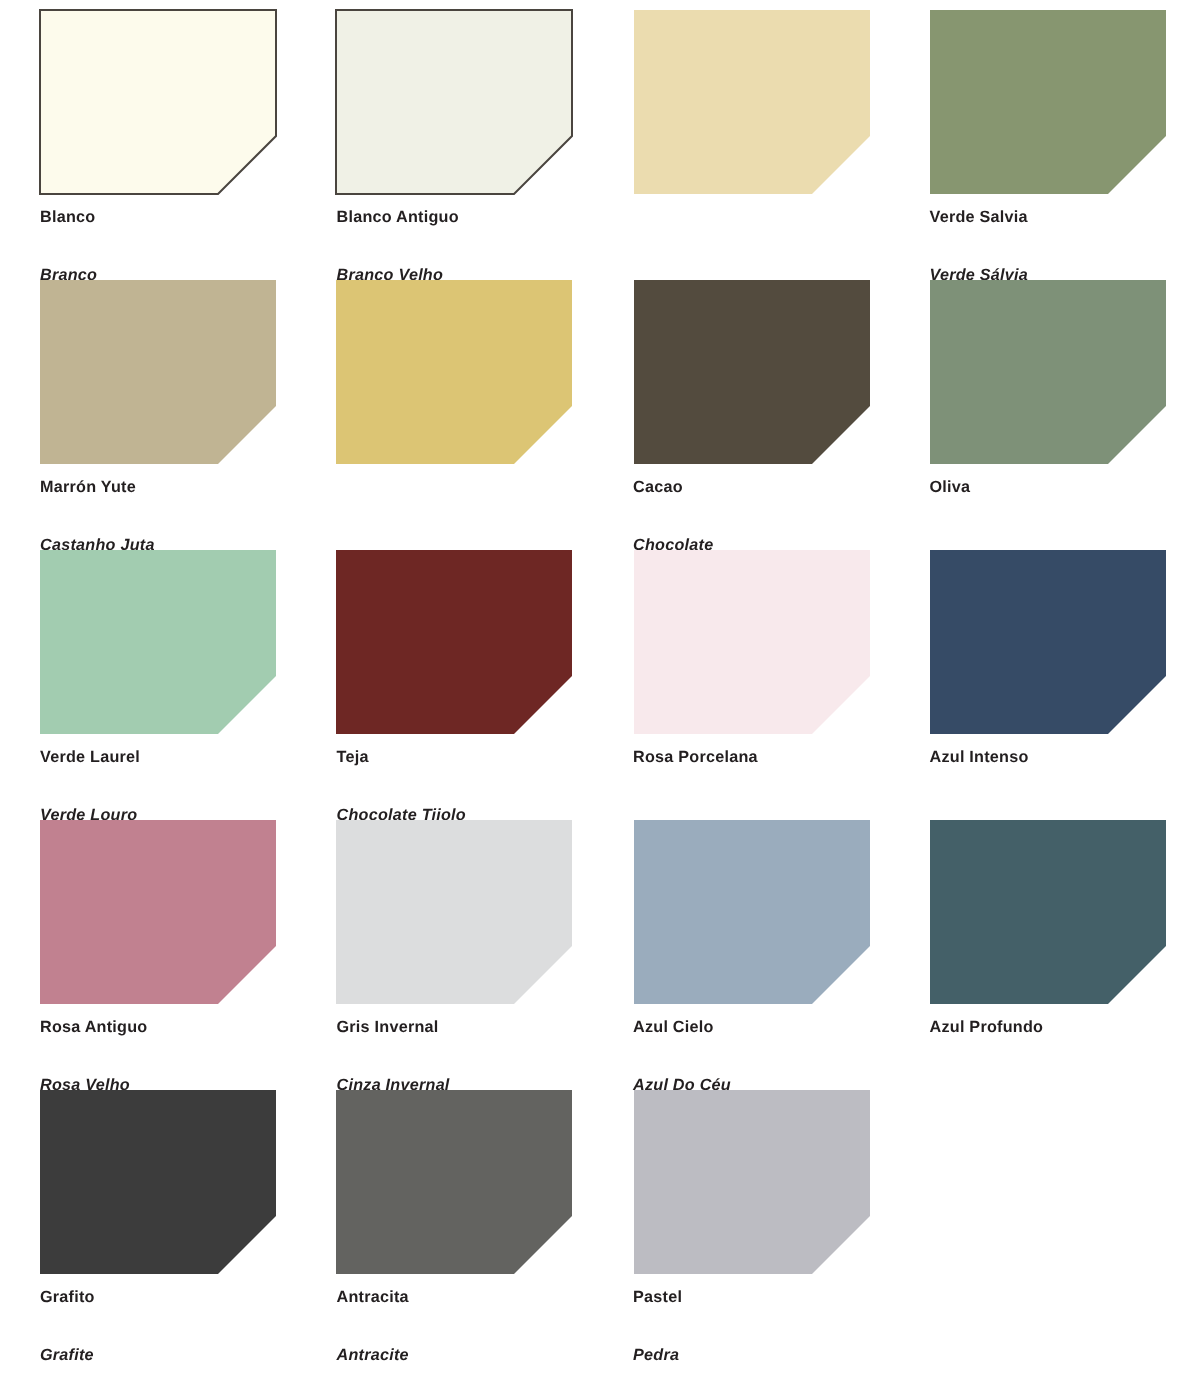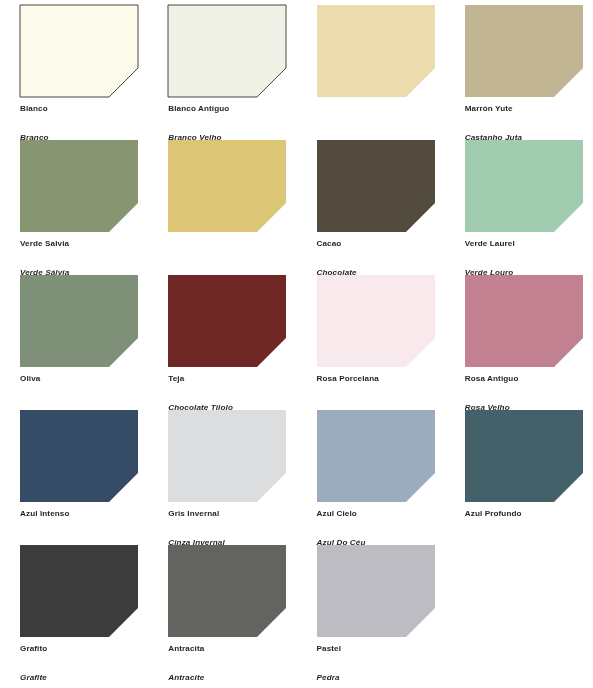--- a/index.html
+++ b/index.html
@@ -102,81 +102,81 @@
       <div class="swatch-cell">
         <div class="swatch-chip">
           <svg viewBox="0 0 118 92" width="118" height="92">
             <polygon points="0,0 118,0 118,63 89,92 0,92" fill="#EBDCAF" stroke="none"></polygon>
           </svg>
         </div>
       </div>
       <div class="swatch-cell">
         <div class="swatch-chip">
           <svg viewBox="0 0 118 92" width="118" height="92">
+            <polygon points="0,0 118,0 118,63 89,92 0,92" fill="#879670" stroke="none"></polygon>
+          </svg>
+        </div>
+        <div class="swatch-labels">
+          <span class="label-es">Verde Salvia</span>
+          <span class="label-pt">Verde Sálvia</span>
+        </div>
+      </div>
+      <div class="swatch-cell">
+        <div class="swatch-chip">
+          <svg viewBox="0 0 118 92" width="118" height="92">
             <polygon points="0,0 118,0 118,63 89,92 0,92" fill="#C0B493" stroke="none"></polygon>
           </svg>
         </div>
         <div class="swatch-labels">
           <span class="label-es">Marrón Yute</span>
           <span class="label-pt">Castanho Juta</span>
         </div>
       </div>
       <div class="swatch-cell">
         <div class="swatch-chip">
           <svg viewBox="0 0 118 92" width="118" height="92">
-            <polygon points="0,0 118,0 118,63 89,92 0,92" fill="#879670" stroke="none"></polygon>
-          </svg>
-        </div>
-        <div class="swatch-labels">
-          <span class="label-es">Verde Salvia</span>
-          <span class="label-pt">Verde Sálvia</span>
-        </div>
-      </div>
-      <div class="swatch-cell">
-        <div class="swatch-chip">
-          <svg viewBox="0 0 118 92" width="118" height="92">
             <polygon points="0,0 118,0 118,63 89,92 0,92" fill="#DCC574" stroke="none"></polygon>
           </svg>
         </div>
       </div>
       <div class="swatch-cell">
         <div class="swatch-chip">
           <svg viewBox="0 0 118 92" width="118" height="92">
             <polygon points="0,0 118,0 118,63 89,92 0,92" fill="#534B3E" stroke="none"></polygon>
           </svg>
         </div>
         <div class="swatch-labels">
           <span class="label-es">Cacao</span>
           <span class="label-pt">Chocolate</span>
         </div>
       </div>
       <div class="swatch-cell">
         <div class="swatch-chip">
           <svg viewBox="0 0 118 92" width="118" height="92">
+            <polygon points="0,0 118,0 118,63 89,92 0,92" fill="#7E9178" stroke="none"></polygon>
+          </svg>
+        </div>
+        <div class="swatch-labels">
+          <span class="label-es">Oliva</span>
+        </div>
+      </div>
+      <div class="swatch-cell">
+        <div class="swatch-chip">
+          <svg viewBox="0 0 118 92" width="118" height="92">
             <polygon points="0,0 118,0 118,63 89,92 0,92" fill="#A2CCB0" stroke="none"></polygon>
           </svg>
         </div>
         <div class="swatch-labels">
           <span class="label-es">Verde Laurel</span>
           <span class="label-pt">Verde Louro</span>
         </div>
       </div>
       <div class="swatch-cell">
         <div class="swatch-chip">
           <svg viewBox="0 0 118 92" width="118" height="92">
-            <polygon points="0,0 118,0 118,63 89,92 0,92" fill="#7E9178" stroke="none"></polygon>
-          </svg>
-        </div>
-        <div class="swatch-labels">
-          <span class="label-es">Oliva</span>
-        </div>
-      </div>
-      <div class="swatch-cell">
-        <div class="swatch-chip">
-          <svg viewBox="0 0 118 92" width="118" height="92">
             <polygon points="0,0 118,0 118,63 89,92 0,92" fill="#6E2724" stroke="none"></polygon>
           </svg>
         </div>
         <div class="swatch-labels">
           <span class="label-es">Teja</span>
           <span class="label-pt">Chocolate Tijolo</span>
         </div>
       </div>
       <div class="swatch-cell">
         <div class="swatch-chip">
@@ -184,36 +184,36 @@
             <polygon points="0,0 118,0 118,63 89,92 0,92" fill="#F8E9EC" stroke="none"></polygon>
           </svg>
         </div>
         <div class="swatch-labels">
           <span class="label-es">Rosa Porcelana</span>
         </div>
       </div>
       <div class="swatch-cell">
         <div class="swatch-chip">
           <svg viewBox="0 0 118 92" width="118" height="92">
+            <polygon points="0,0 118,0 118,63 89,92 0,92" fill="#364B66" stroke="none"></polygon>
+          </svg>
+        </div>
+        <div class="swatch-labels">
+          <span class="label-es">Azul Intenso</span>
+        </div>
+      </div>
+      <div class="swatch-cell">
+        <div class="swatch-chip">
+          <svg viewBox="0 0 118 92" width="118" height="92">
             <polygon points="0,0 118,0 118,63 89,92 0,92" fill="#C18190" stroke="none"></polygon>
           </svg>
         </div>
         <div class="swatch-labels">
           <span class="label-es">Rosa Antiguo</span>
           <span class="label-pt">Rosa Velho</span>
-        </div>
-      </div>
-      <div class="swatch-cell">
-        <div class="swatch-chip">
-          <svg viewBox="0 0 118 92" width="118" height="92">
-            <polygon points="0,0 118,0 118,63 89,92 0,92" fill="#364B66" stroke="none"></polygon>
-          </svg>
-        </div>
-        <div class="swatch-labels">
-          <span class="label-es">Azul Intenso</span>
         </div>
       </div>
       <div class="swatch-cell">
         <div class="swatch-chip">
           <svg viewBox="0 0 118 92" width="118" height="92">
             <polygon points="0,0 118,0 118,63 89,92 0,92" fill="#DCDDDE" stroke="none"></polygon>
           </svg>
         </div>
         <div class="swatch-labels">
           <span class="label-es">Gris Invernal</span>

